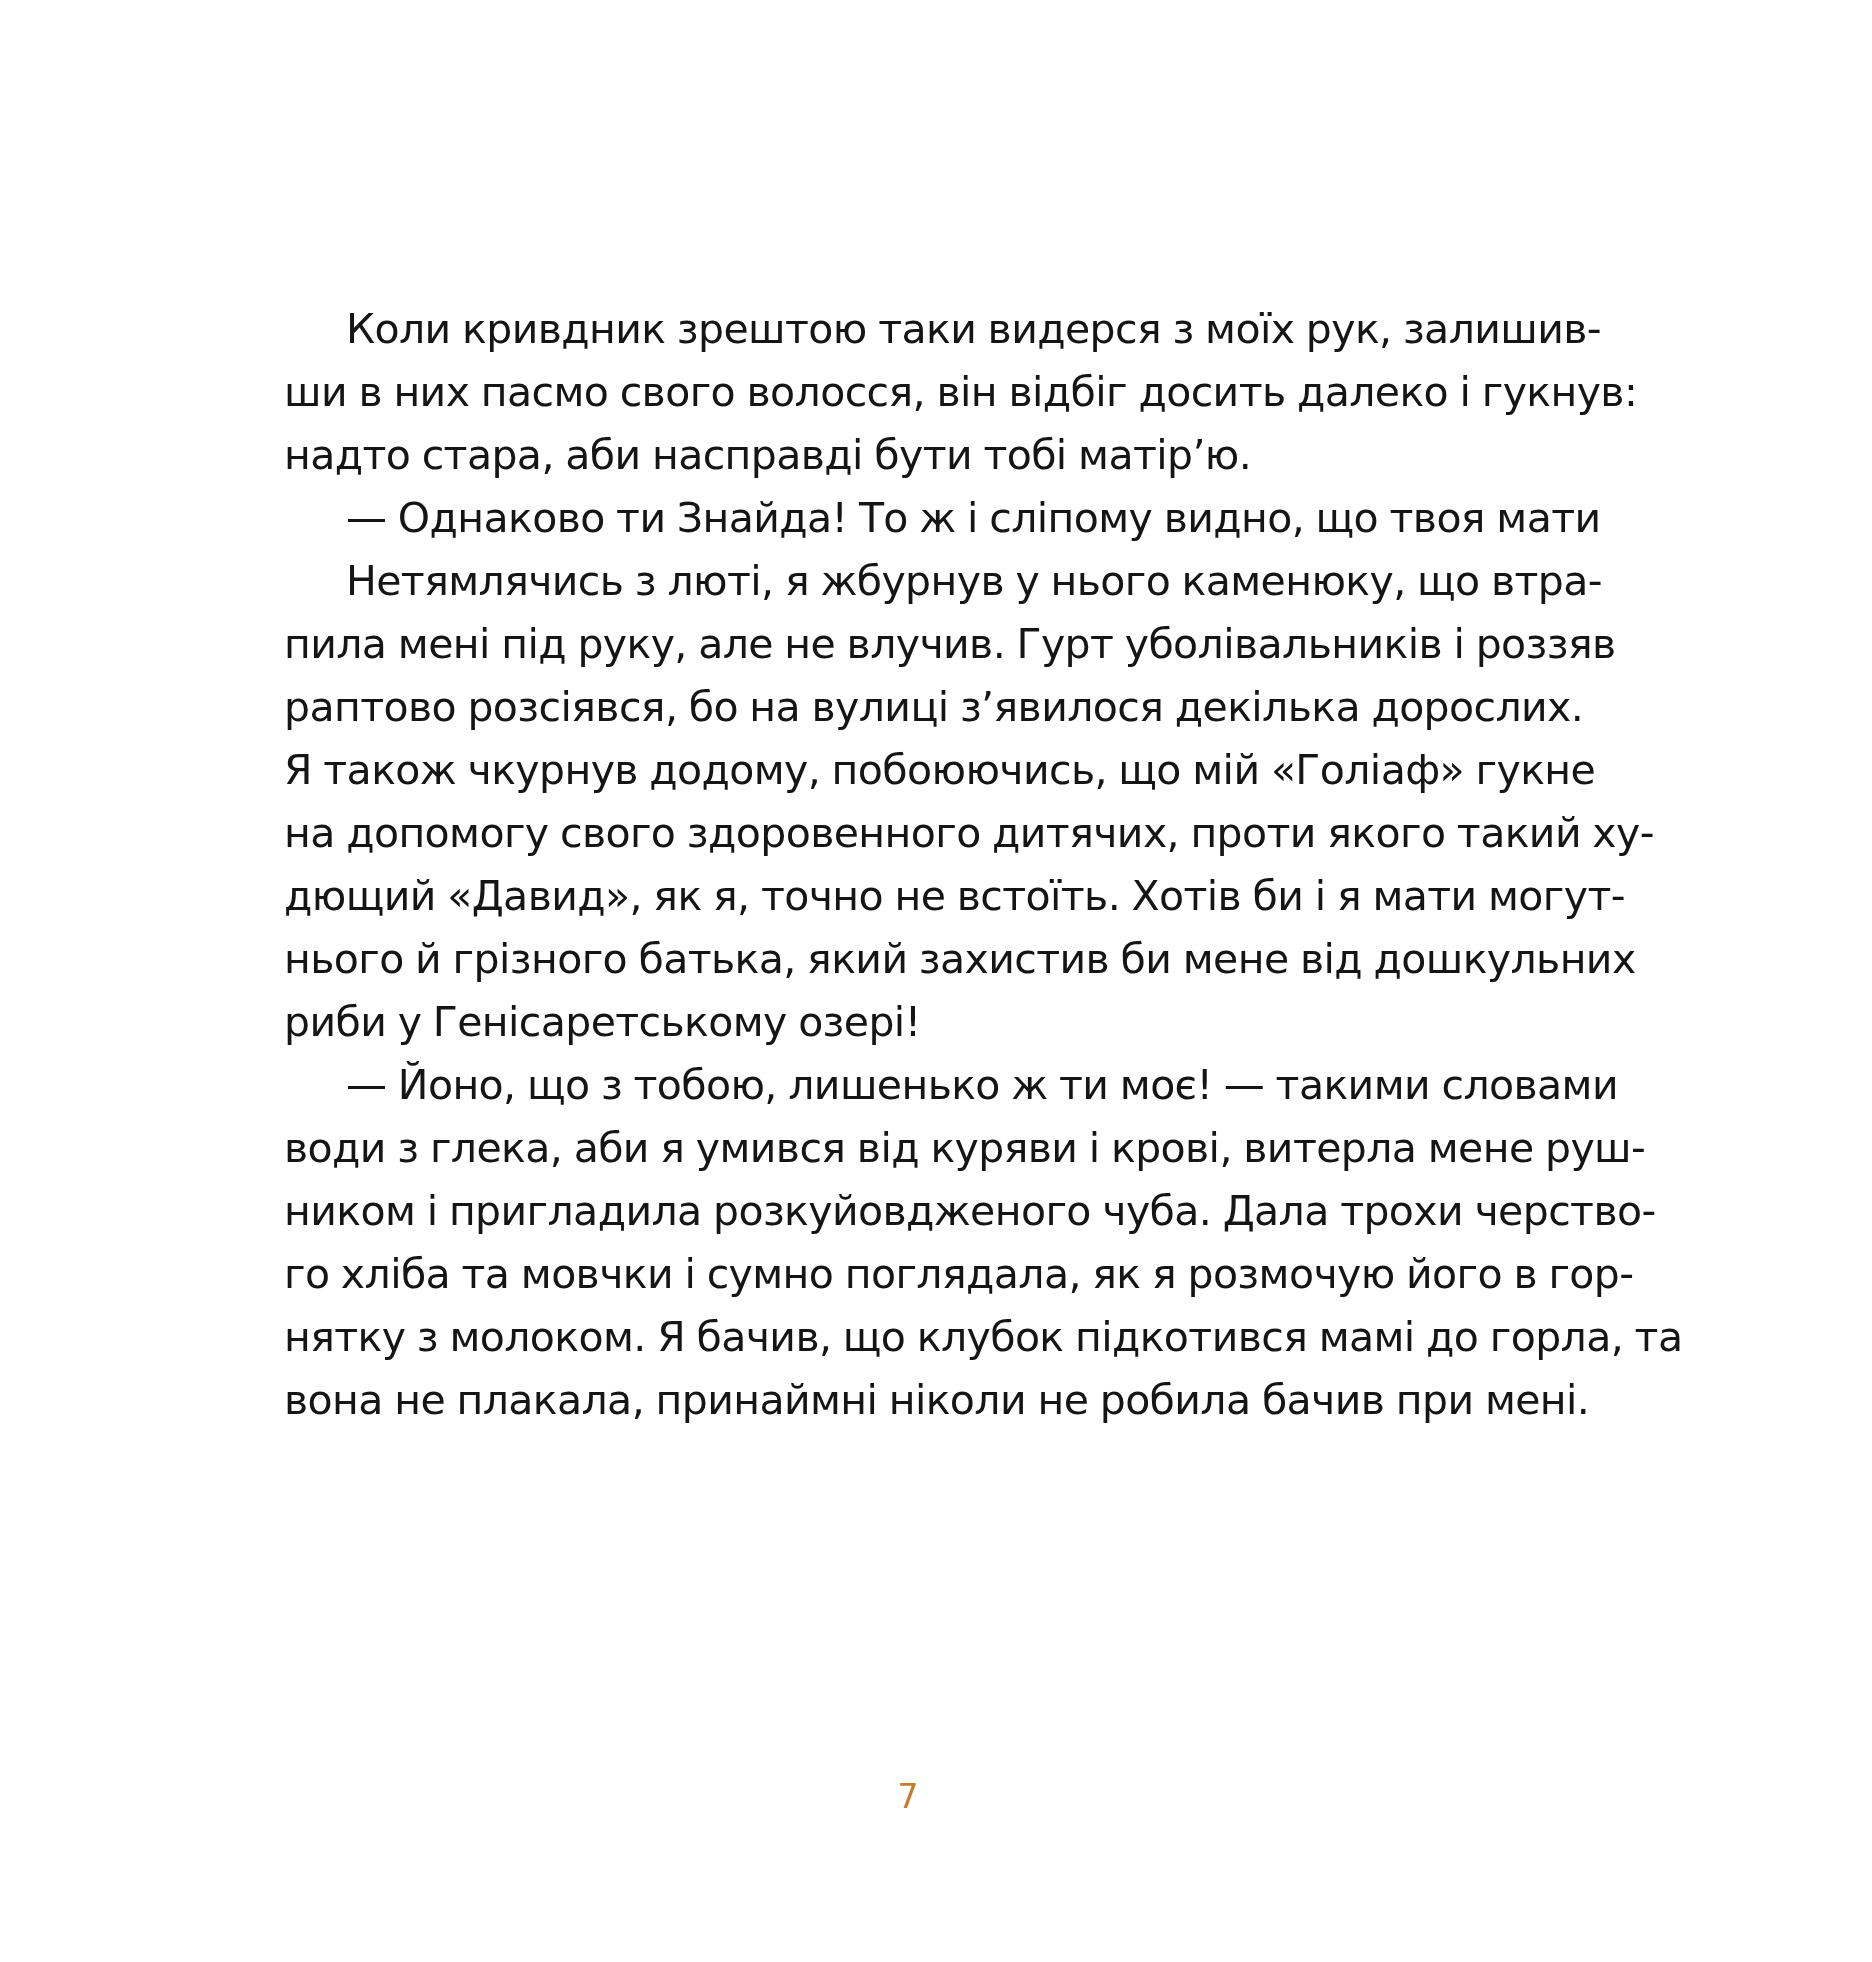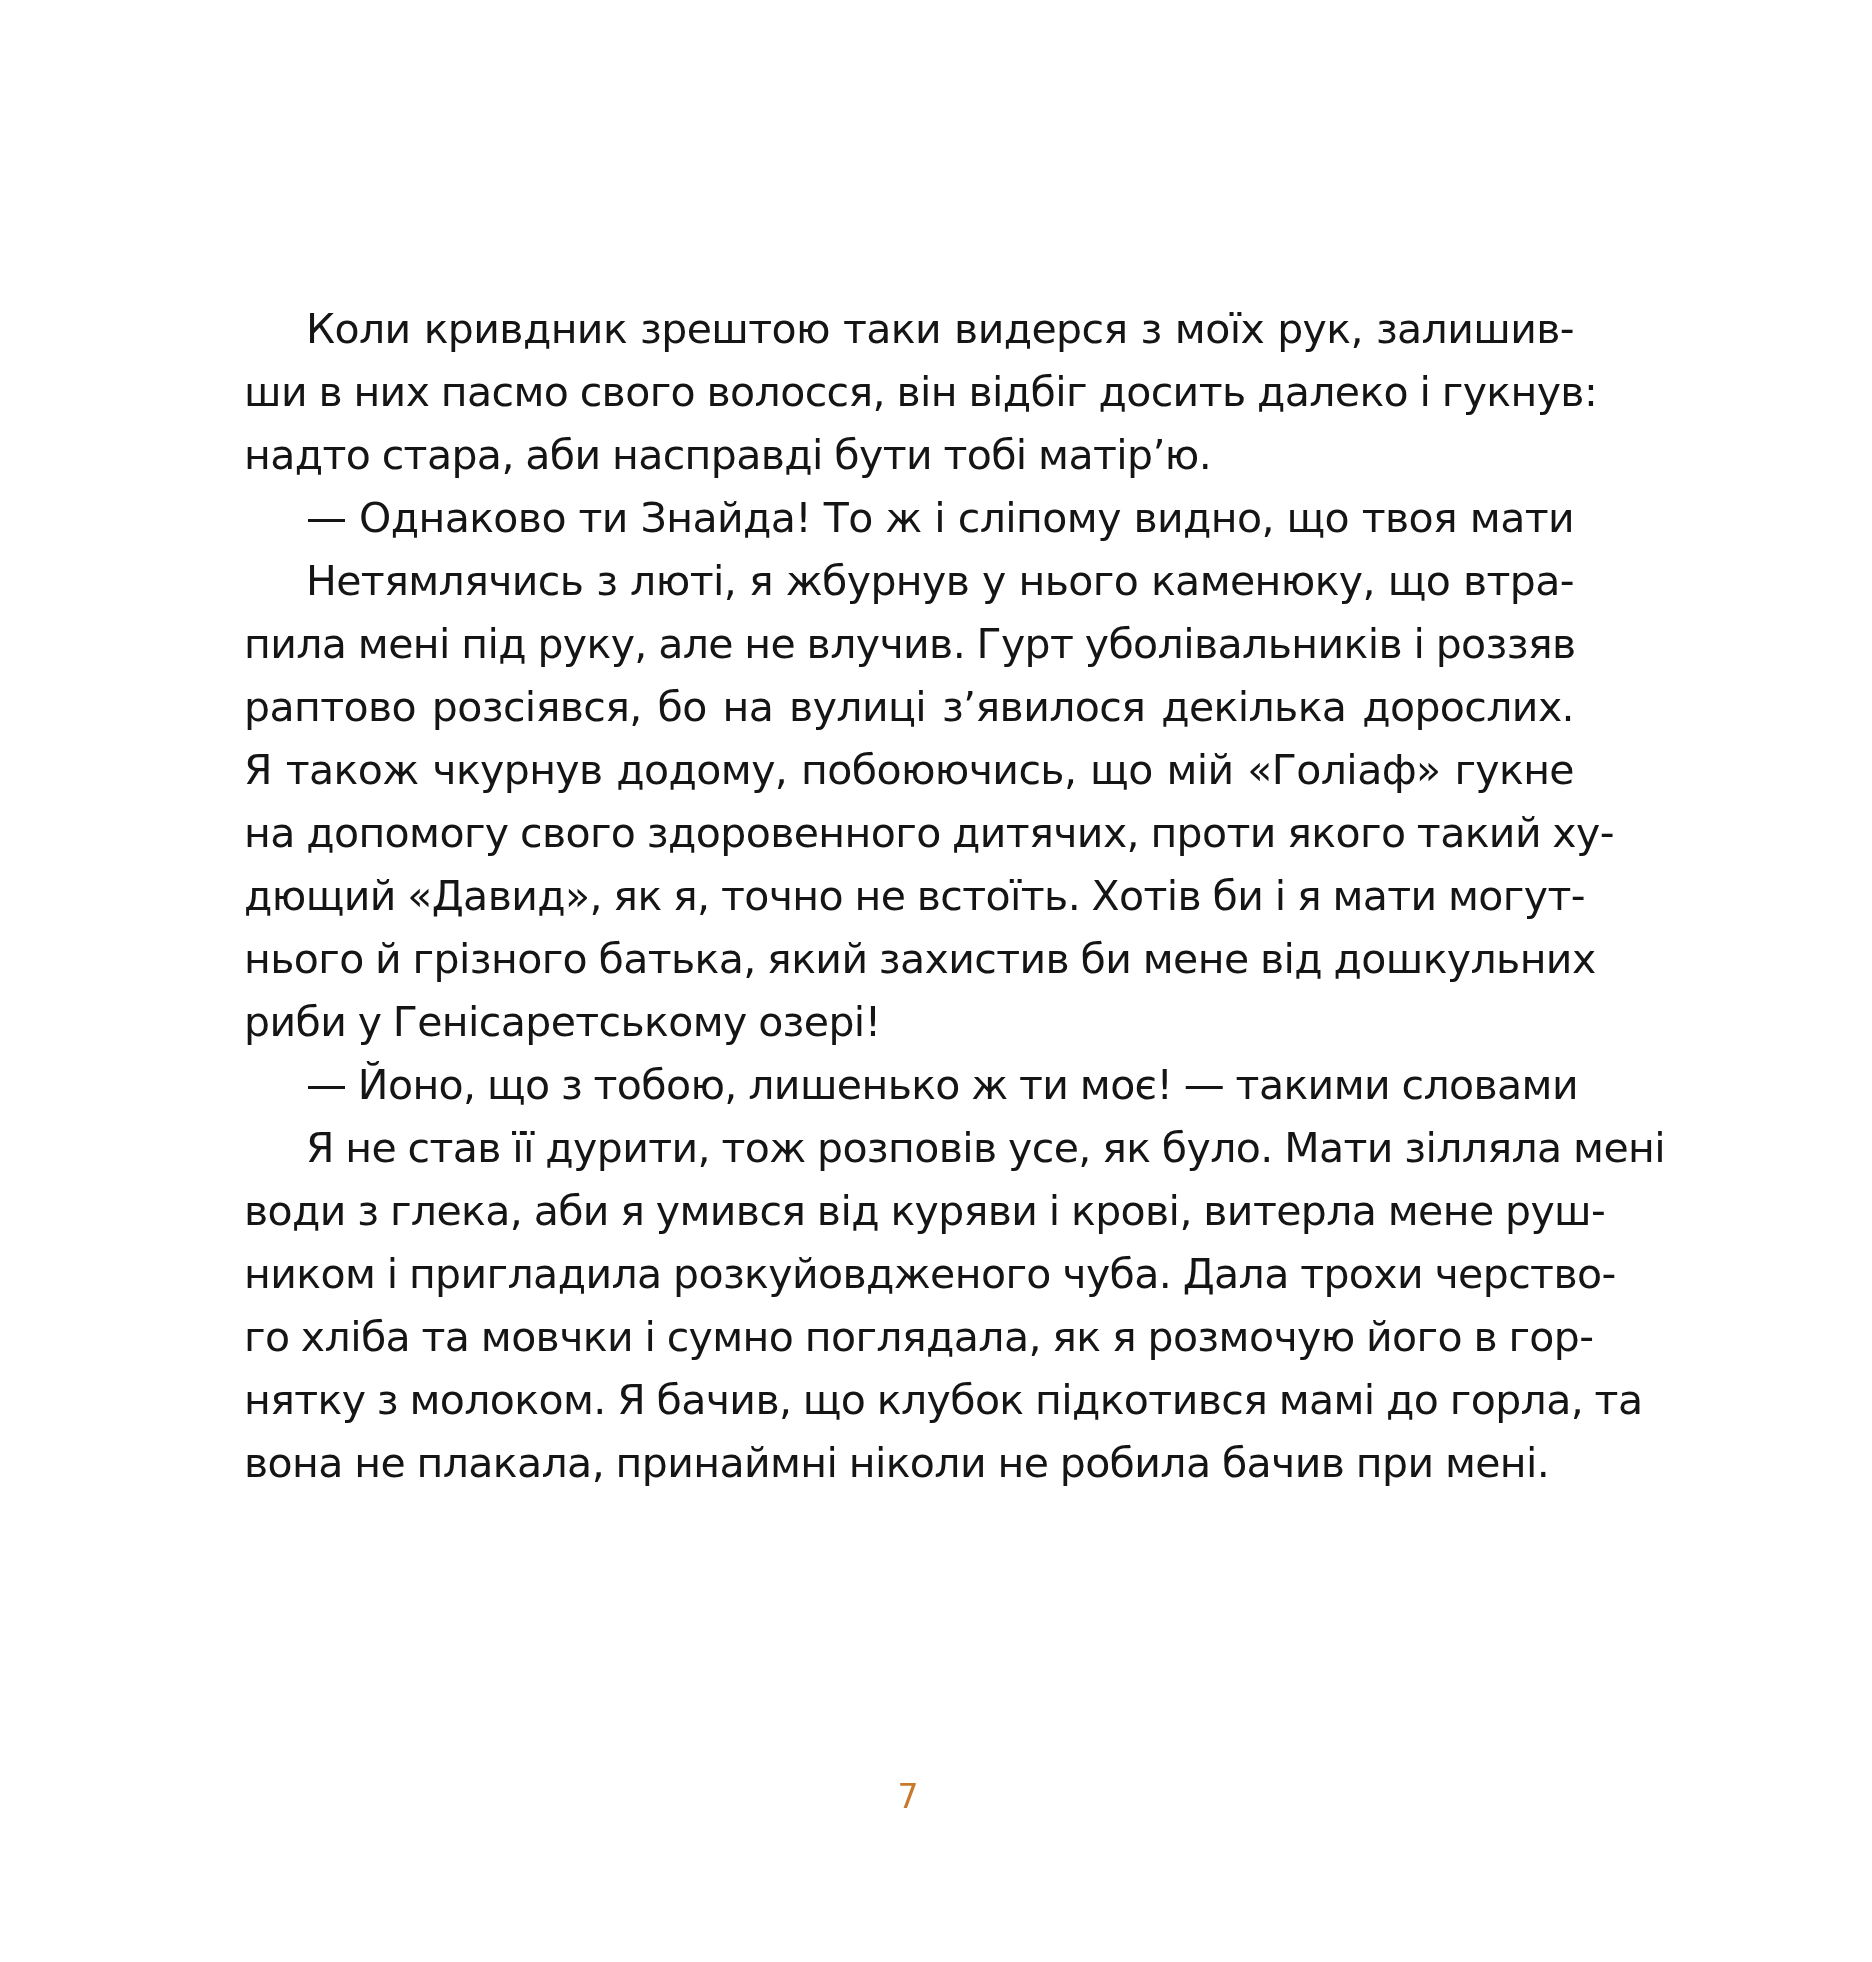--- a/index.html
+++ b/index.html
@@ -32,20 +32,21 @@
     word-spacing: -1px;
   }
   .line {
     display: block;
     height: 63px;
     line-height: 63px;
     white-space: nowrap;
     text-align: justify;
     text-align-last: justify;
     overflow: visible;
+    margin-left: 40px;
   }
   .line.indent { padding-left: 62px; }
   .line.last { text-align-last: left; }
   .page-number {
     position: absolute;
     left: 0;
     width: 1816px;
     top: 1777px;
     text-align: center;
     font-family: "DejaVu Sans", "Liberation Sans", sans-serif;
@@ -64,21 +65,20 @@
     <span class="line indent">— Однаково ти Знайда! То ж і сліпому видно, що твоя мати</span>
     <span class="line indent">Нетямлячись з люті, я жбурнув у нього каменюку, що втра-</span>
     <span class="line">пила мені під руку, але не влучив. Гурт уболівальників і роззяв</span>
     <span class="line">раптово розсіявся, бо на вулиці з’явилося декілька дорослих.</span>
     <span class="line">Я також чкурнув додому, побоюючись, що мій «Голіаф» гукне</span>
     <span class="line">на допомогу свого здоровенного дитячих, проти якого такий ху-</span>
     <span class="line">дющий «Давид», як я, точно не встоїть. Хотів би і я мати могут-</span>
     <span class="line">нього й грізного батька, який захистив би мене від дошкульних</span>
     <span class="line last">риби у Генісаретському озері!</span>
     <span class="line indent">— Йоно, що з тобою, лишенько ж ти моє! — такими словами</span>
-    <span class="line indent">Я не став її дурити, тож розповів усе, як було. Мати зілляла мені</span>
     <span class="line">води з глека, аби я умився від куряви і крові, витерла мене руш-</span>
     <span class="line">ником і пригладила розкуйовдженого чуба. Дала трохи черство-</span>
     <span class="line">го хліба та мовчки і сумно поглядала, як я розмочую його в гор-</span>
     <span class="line">нятку з молоком. Я бачив, що клубок підкотився мамі до горла, та</span>
     <span class="line last">вона не плакала, принаймні ніколи не робила бачив при мені.</span>
   </div>
 
   <div class="page-number">7</div>
 </div>
 

